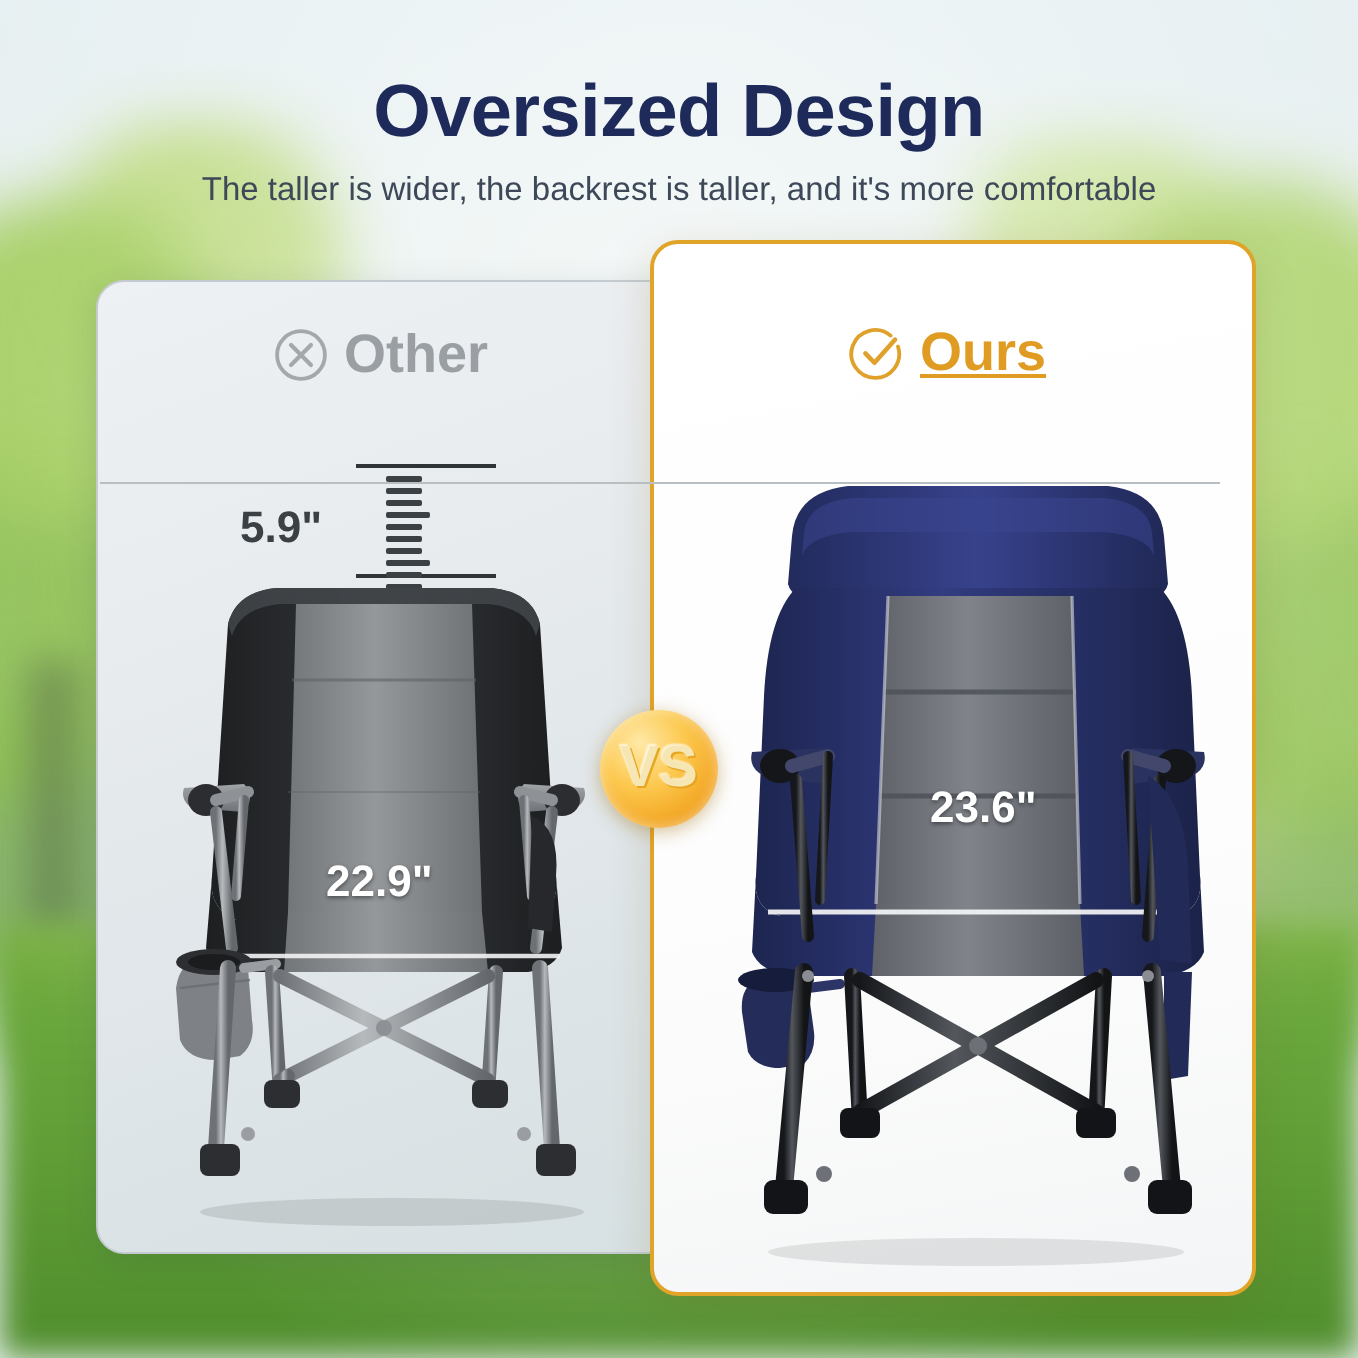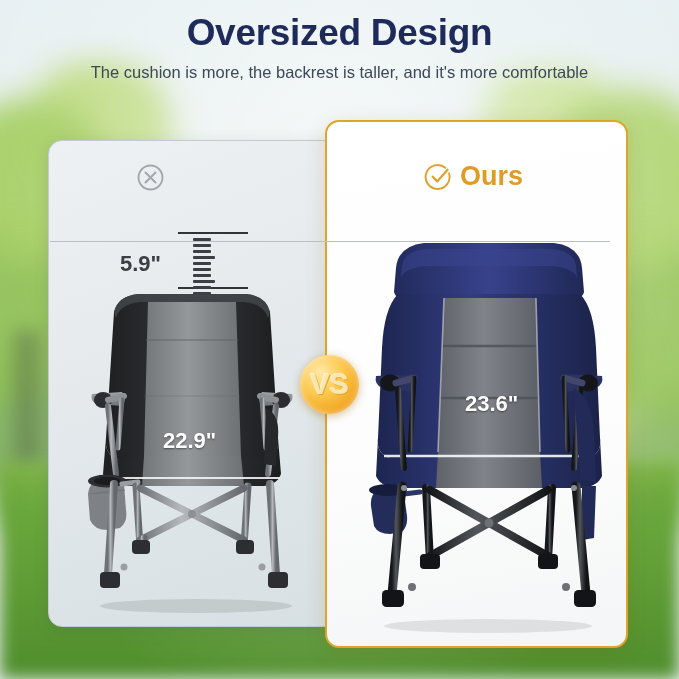--- a/index.html
+++ b/index.html
@@ -53,21 +53,21 @@
   }
   .bg-haze {
     position:absolute; left:0; top:0; width:679px; height:679px;
     background:radial-gradient(ellipse at 50% 30%, rgba(255,255,255,.55) 0%, rgba(255,255,255,.12) 55%, rgba(255,255,255,0) 80%);
   }
 
   
   #header { position:absolute; left:0; top:0; width:679px; z-index:40; text-align:center; }
   #title {
     font-size:37px; font-weight:bold; color:#1e2a5a;
-    letter-spacing:-.3px; margin-top:14px; line-height:1;
+    letter-spacing:-.3px; margin-top:37px; line-height:1;
   }
   #subtitle {
     font-size:16.5px; color:#3d4858; margin-top:13px; line-height:1;
   }
 
   
   #panel-other {
     position:absolute; left:48px; top:140px; width:290px; height:487px;
     border-radius:14px; z-index:10;
     background:linear-gradient(160deg,#eef1f3 0%,#e7ebee 35%,#dde4e7 75%,#d7e0e2 100%);
@@ -81,21 +81,21 @@
     border:2px solid #e0a428;
     box-shadow:0 5px 20px rgba(120,90,20,.17);
   }
 
   
   .badge-row { position:absolute; display:flex; align-items:center; gap:7px; }
   #badge-other { left:136px; top:163px; z-index:30; }
   #badge-ours  { left:424px; top:162px; z-index:30; }
   .badge-label { font-size:27px; font-weight:bold; line-height:1; }
   #badge-other .badge-label { color:#9a9fa3; }
-  #badge-ours  .badge-label { color:#e09b22; }
+  #badge-ours  .badge-label { color:#e09b22;text-decoration:underline; }
   .badge-ico { width:29px; height:29px; display:block; }
 
   
   #ref-line {
     position:absolute; left:50px; top:241px; width:560px; height:1px;
     background:#b9bec2; z-index:25;
   }
   #top-line-other {
     position:absolute; left:178px; top:232px; width:70px; height:2px;
     background:#2f3437; z-index:26;
@@ -157,21 +157,21 @@
   <div class="bg-foliage-l"></div>
   <div class="bg-trunk-l"></div>
   <div class="bg-foliage-r"></div>
   <div class="bg-grass-band"></div>
   <div class="bg-grass"></div>
   <div class="bg-haze"></div>
 </div>
 
 <div id="header">
   <div id="title">Oversized Design</div>
-  <div id="subtitle">The cushion is more, the backrest is taller, and it's more comfortable</div>
+  <div id="subtitle">The taller is wider, the backrest is taller, and it's more comfortable</div>
 </div>
 
 <div id="panel-other"></div>
 <div id="panel-ours"></div>
 
 <svg class="chair" id="chair-other" viewBox="0 0 228 330">
   <defs>
     <linearGradient id="oBlack" x1="0" y1="0" x2="1" y2="0">
       <stop offset="0" stop-color="#1d1f21"></stop>
         <stop offset=".5" stop-color="#35383b"></stop>
@@ -359,20 +359,21 @@
 
 <div id="label-59">5.9"</div>
 <div id="label-229">22.9"</div>
 <div id="label-236">23.6"</div>
 
 <div class="badge-row" id="badge-other">
   <svg class="badge-ico" viewBox="0 0 32 32">
     <circle cx="16" cy="16" r="13.2" fill="none" stroke="#a4a8ac" stroke-width="2.1"></circle>
     <path d="M10.5 10.5 L21.5 21.5 M21.5 10.5 L10.5 21.5" stroke="#a4a8ac" stroke-width="2.3" stroke-linecap="round"></path>
   </svg>
+  <span class="badge-label">Other</span>
 </div>
 
 <div class="badge-row" id="badge-ours">
   <svg class="badge-ico" viewBox="0 0 32 32">
     <path d="M27.6 12.5 A13.2 13.2 0 1 1 23.5 6.4" fill="none" stroke="#e0a12a" stroke-width="2.1" stroke-linecap="round"></path>
     <path d="M9.6 16.2 L14.6 21.4 L26 8.6" fill="none" stroke="#e0a12a" stroke-width="2.5" stroke-linecap="round" stroke-linejoin="round"></path>
   </svg>
   <span class="badge-label">Ours</span>
 </div>
 

